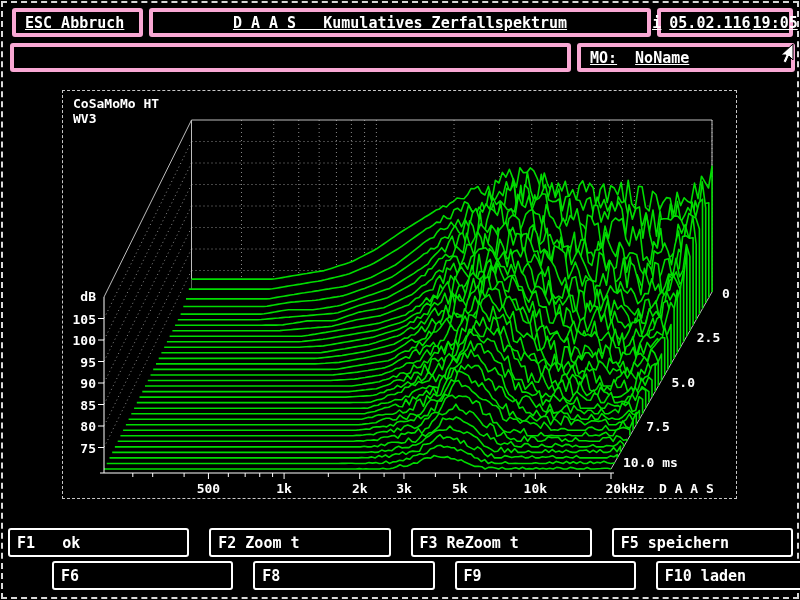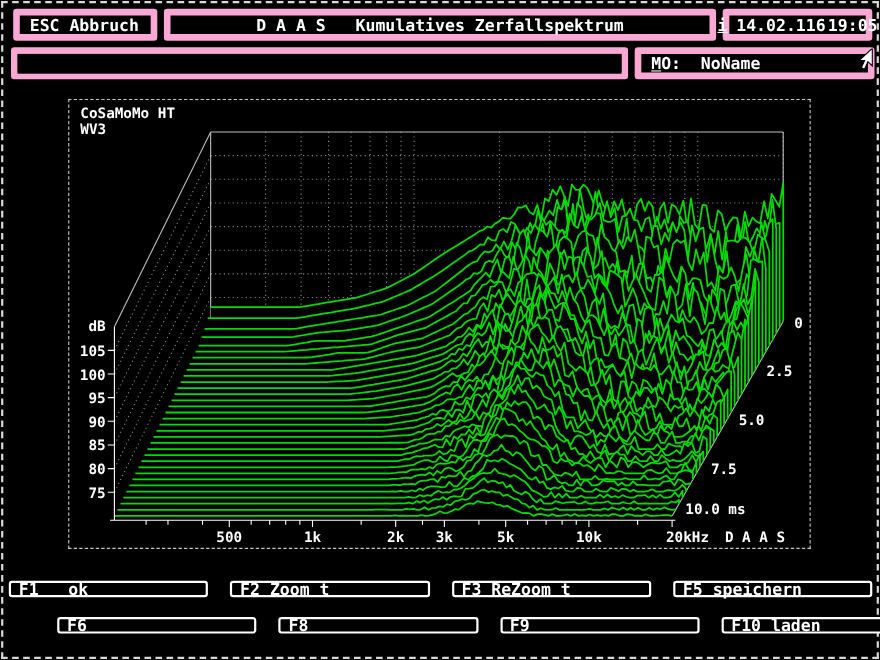--- a/index.html
+++ b/index.html
@@ -1,52 +1,52 @@
 <!DOCTYPE html>
 <html><head>
 <meta charset="utf-8">
 <style>
   html,body{margin:0;padding:0;background:#000;}
   .screen{position:relative;width:800px;height:600px;background:#000;overflow:hidden;
     font-family:"DejaVu Sans Mono",monospace;font-weight:bold;color:#fff;}
   .screen-border{position:absolute;inset:1px;border:2px dashed #d8d8d8;pointer-events:none;}
-  .box{position:absolute;border:6px solid #f9a8d4;border-radius:3px;background:#000;
-    box-sizing:border-box;display:flex;align-items:center;font-size:15px;white-space:pre;}
+  .box{position:absolute;border:4px solid #f9a8d4;border-radius:3px;background:#000;
+    box-sizing:border-box;display:flex;align-items:center;font-size:15px;white-space:pre;text-decoration:underline;}
   .pad{padding-left:9px;}
   .center{justify-content:center;}
   #esc-btn{left:12px;top:8px;width:131px;height:29px;}
   #title-box{left:149px;top:8px;width:502px;height:29px;}
   #info-box{left:657px;top:8px;width:136px;height:29px;}
   #input-box{left:10px;top:43px;width:561px;height:29px;}
   #mo-box{left:577px;top:43px;width:218px;height:29px;}
   #input-box input{background:#000;border:none;outline:none;color:#fff;width:100%;
     font-family:inherit;font-weight:bold;font-size:15px;padding:0 8px;}
   .u{text-decoration:underline;}
   #plot-box{position:absolute;left:62px;top:90px;width:675px;height:409px;
     border:1px dashed #c8c8c8;box-sizing:border-box;background:#000;}
   #plot-corner{position:absolute;left:10px;top:5px;font-size:13px;line-height:15px;white-space:pre;}
   #wf{position:absolute;left:0;top:0;}
-  .frow{position:absolute;left:8px;width:785px;height:15px;display:flex;gap:20px;justify-content:center;}
+  .frow{position:absolute;left:8px;width:785px;height:29px;display:flex;gap:20px;justify-content:center;}
   #frow1{top:528px;}
   #frow2{top:561px;margin-left:44px;}
   .fkey{flex:1;border:2px solid #fff;border-radius:3px;background:#000;box-sizing:border-box;
     display:flex;align-items:center;padding-left:7px;font-size:15px;white-space:pre;cursor:pointer;}
   #cursor{position:absolute;left:772px;top:44px;}
 </style>
 </head>
 <body>
 
 <div class="screen">
   <div class="screen-border"></div>
 
   <div class="box pad" id="esc-btn">ESC Abbruch</div>
   <div class="box center" id="title-box">D A A S   Kumulatives Zerfallspektrum</div>
   <div class="box center" id="info-box">
     <span class="u">i</span>
-    <span style="margin-left:8px">14.02.116</span>
+    <span style="margin-left:8px">05.02.116</span>
     <span style="margin-left:2px">19:05</span>
   </div>
 
   <div class="box" id="input-box">
     <input value="" style="">
   </div>
   <div class="box pad" id="mo-box">
     <span class="u">M</span><span>O:</span>
     <span style="margin-left:18px">NoName</span>
   </div>

